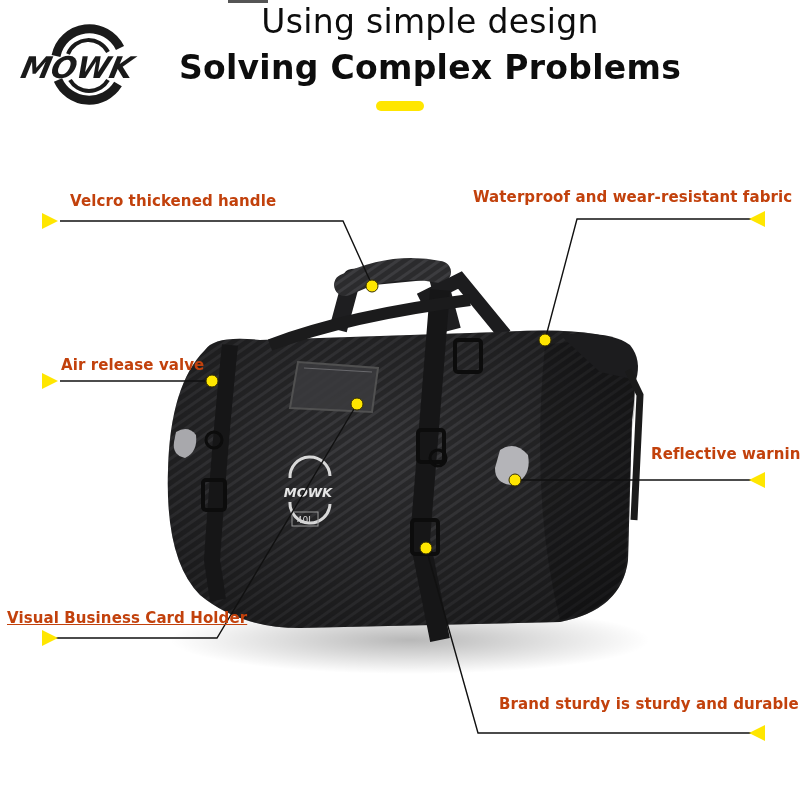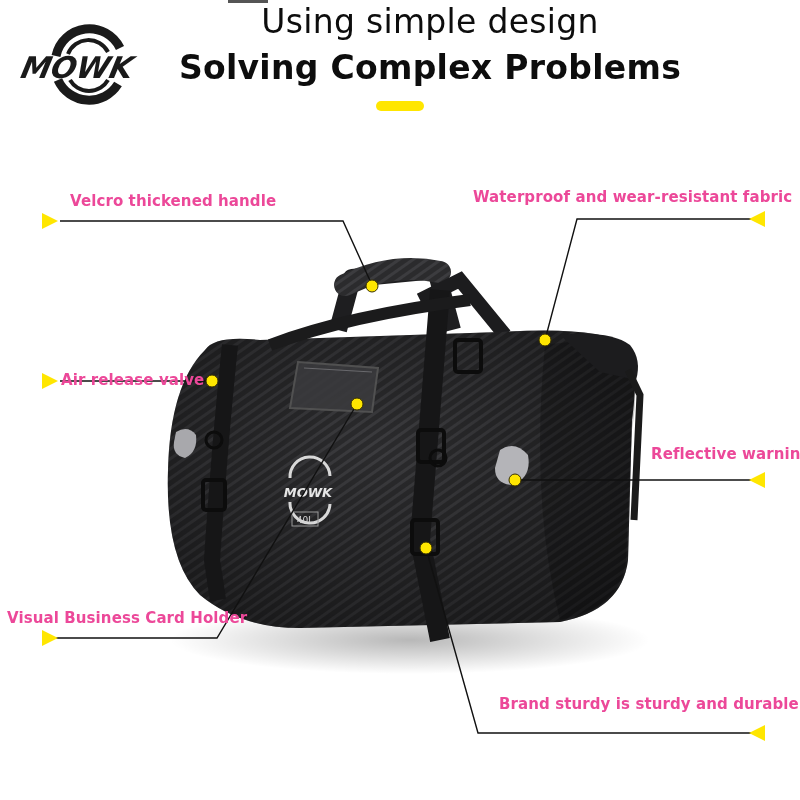--- a/index.html
+++ b/index.html
@@ -1,21 +1,21 @@
 <!DOCTYPE html>
 <html><head>
 <meta charset="utf-8">
 <style>
   html, body { margin:0; padding:0; background:#ffffff; }
   body { width:800px; height:800px; position:relative; overflow:hidden; font-family:"DejaVu Sans", sans-serif; color:#111; }
   .abs { position:absolute; }
   .headline { left:0; width:800px; text-align:center; font-size:33px; font-weight:500; color:#0d0d0d; letter-spacing:0.3px; line-height:44px;padding-left:30px; }
   .underbar { left:376px; top:101px; width:48px; height:10px; border-radius:5px; background:#ffe600; }
   .topbar { left:228px; top:0; width:40px; height:3px; background:#555; }
-  .label { font-size:15px; font-weight:600; color:#ec4899; white-space:nowrap; letter-spacing:0.1px; }
+  .label { font-size:15px; font-weight:600; color:#c2410c; white-space:nowrap; letter-spacing:0.1px; }
   svg.overlay { position:absolute; left:0; top:0; }
 </style>
 </head>
 <body>
 
 <div class="abs topbar"></div>
 
 <div class="abs" style="left:8px;top:18px;width:160px;height:90px;">
   <svg width="160" height="90" viewBox="0 0 160 90">
     <path d="M48 38 A34 34 0 0 1 112 30" stroke="#1a1a1a" stroke-width="9" fill="none"></path>
@@ -109,16 +109,16 @@
     <circle cx="545" cy="340" r="6"></circle>
     <circle cx="212" cy="381" r="6"></circle>
     <circle cx="515" cy="480" r="6"></circle>
     <circle cx="357" cy="404" r="6"></circle>
     <circle cx="426" cy="548" r="6"></circle>
   </g>
 </svg>
 
 <div class="abs label" style="left:70px;top:192px;">Velcro thickened handle</div>
 <div class="abs label" style="left:473px;top:188px;">Waterproof and wear-resistant fabric</div>
-<div class="abs label" style="left:61px;top:371px;">Air release valve</div>
+<div class="abs label" style="left:61px;top:356px;">Air release valve</div>
 <div class="abs label" style="left:651px;top:445px;">Reflective warning</div>
-<div class="abs label" style="left:7px;top:609px;">Visual Business Card Holder</div>
+<div class="abs label" style="left:7px;top:609px;text-decoration:underline;">Visual Business Card Holder</div>
 <div class="abs label" style="left:499px;top:695px;">Brand sturdy is sturdy and durable</div>
 
 </body></html>

